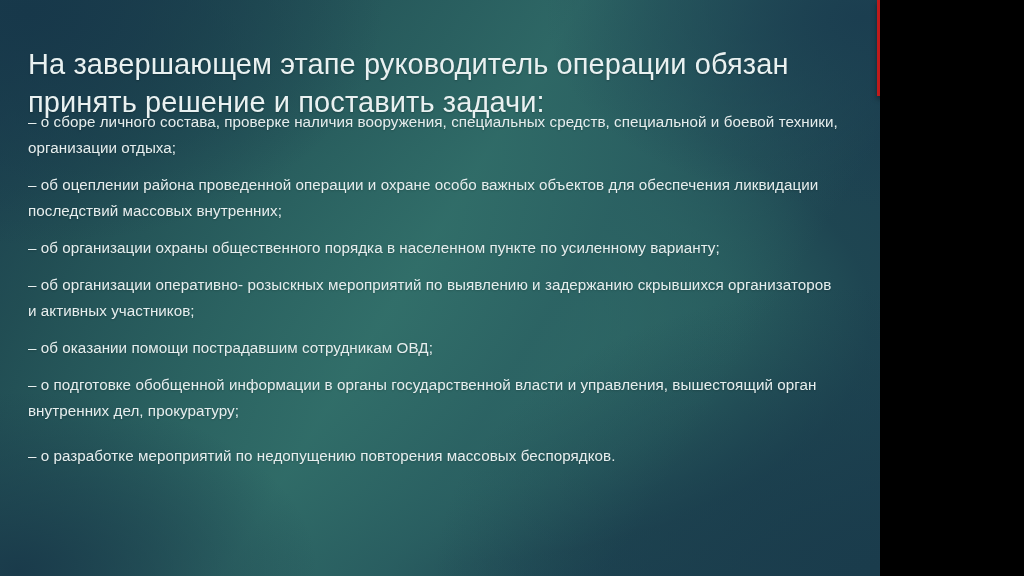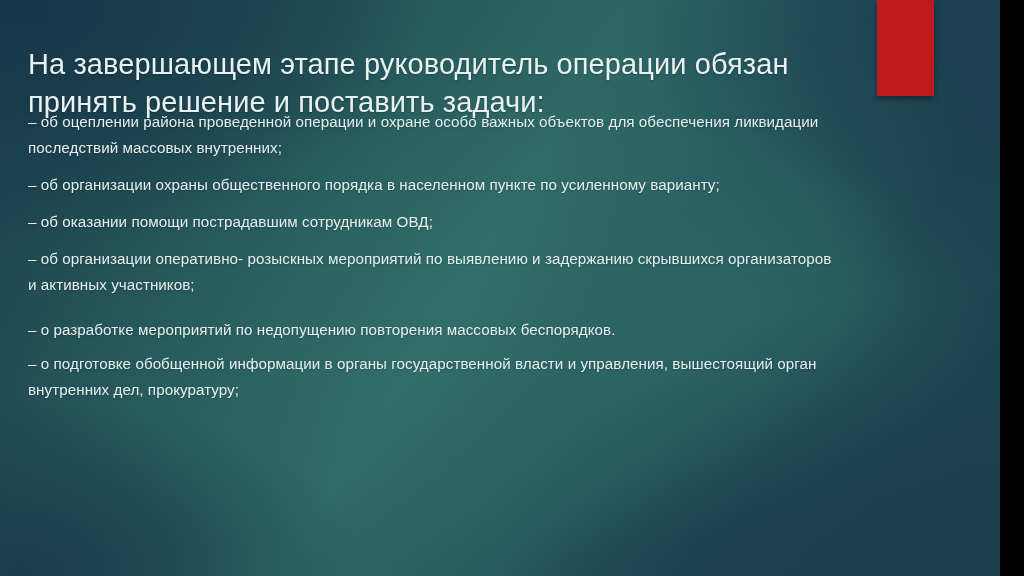--- a/index.html
+++ b/index.html
@@ -3,21 +3,21 @@
 <meta charset="utf-8">
 <title>Slide</title>
 <style>
   html, body {
     margin: 0;
     padding: 0;
     background: #000;
   }
   #slide {
     position: relative;
-    width: 1000px;
+    width: 880px;
     height: 576px;
     overflow: hidden;
     font-family: "Liberation Sans", "DejaVu Sans", sans-serif;
     
     background-color: #1c3f4f;
   }
   
   #slide .bg-layer-a {
     position: absolute;
     inset: 0;
@@ -108,21 +108,22 @@
 
   <div class="bg-layer-a"></div>
   <div class="bg-layer-b"></div>
   <div class="bg-vignette"></div>
 
   <div id="accent-bar"></div>
 
   <h1 id="title">На завершающем этапе руководитель операции обязан принять решение и поставить задачи:</h1>
 
   <div id="body-block">
+    <p class="para">– о сборе личного состава, проверке наличия вооружения, специальных средств, специальной и боевой техники, организации отдыха;</p>
     <p class="para">– об оцеплении района проведенной операции и охране особо важных объектов для обеспечения ликвидации последствий массовых внутренних;</p>
     <p class="para">– об организации охраны общественного порядка в населенном пункте по усиленному варианту;</p>
+    <p class="para">– об организации оперативно- розыскных мероприятий по выявлению и задержанию скрывшихся организаторов и активных участников;</p>
     <p class="para">– об оказании помощи пострадавшим сотрудникам ОВД;</p>
-    <p class="para">– об организации оперативно- розыскных мероприятий по выявлению и задержанию скрывшихся организаторов и активных участников;</p>
+    <p class="para">– о подготовке обобщенной информации в органы государственной власти и управления, вышестоящий орган внутренних дел, прокуратуру;</p>
     <p class="para last">– о разработке мероприятий по недопущению повторения массовых беспорядков.</p>
-    <p class="para">– о подготовке обобщенной информации в органы государственной власти и управления, вышестоящий орган внутренних дел, прокуратуру;</p>
   </div>
 
 </div>
 
 </body></html>

